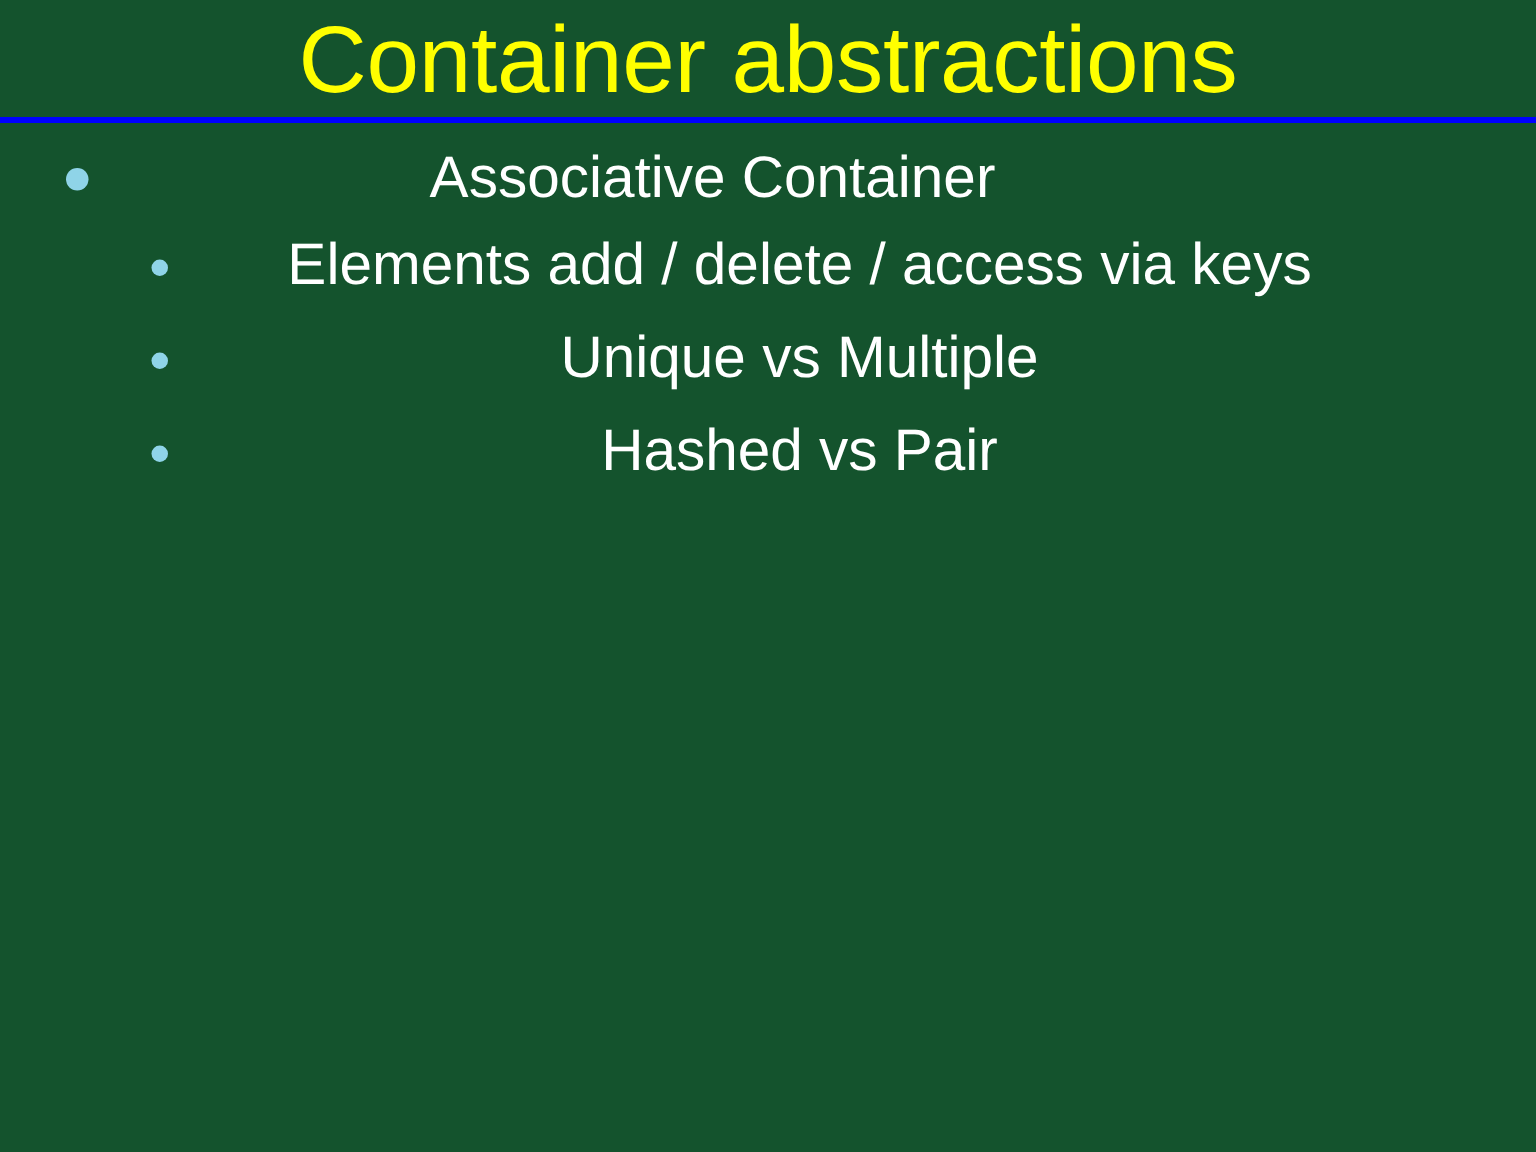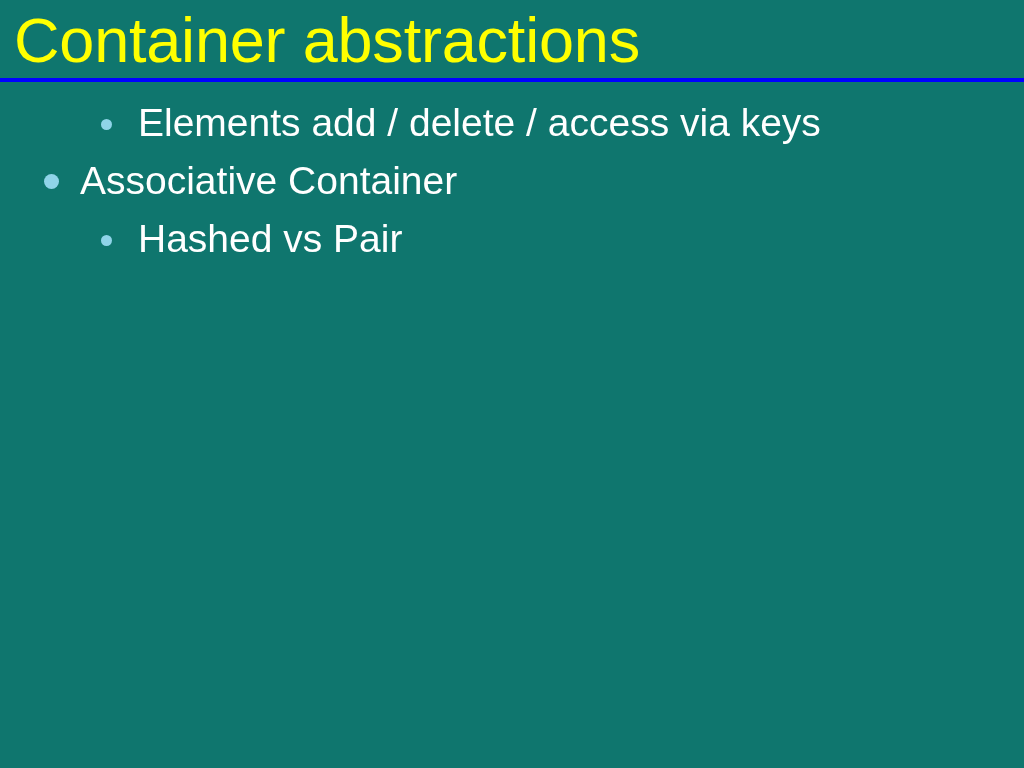--- a/index.html
+++ b/index.html
@@ -9,22 +9,23 @@
   body {
     width: 1024px;
     height: 768px;
     overflow: hidden;
     font-family: "Liberation Sans", sans-serif;
   }
   #slide {
     position: relative;
     width: 1024px;
     height: 768px;
-    background: #0f766e;
+    background: #14532d;
     box-sizing: border-box;
+    text-align: center;
   }
   #slide-title {
     position: absolute;
     left: 14px;
     top: 2px;
     width: 996px;
     color: #ffff00;
     font-size: 63px;
     line-height: 76px;
     font-weight: normal;
@@ -89,30 +90,34 @@
 <body>
 
 <div id="slide">
 
   <div id="slide-title">Container abstractions</div>
 
   <div id="title-rule"></div>
 
   <div id="body-list">
 
+    <div class="bullet-row level-1">
+      <span class="bullet-marker"></span>
+      <span class="bullet-text">Associative Container</span>
+    </div>
+
     <div class="bullet-row level-2">
       <span class="bullet-marker"></span>
       <span class="bullet-text">Elements add / delete / access via keys</span>
     </div>
 
-    <div class="bullet-row level-1">
+    <div class="bullet-row level-2">
       <span class="bullet-marker"></span>
-      <span class="bullet-text">Associative Container</span>
+      <span class="bullet-text">Unique vs Multiple</span>
     </div>
-
 
     <div class="bullet-row level-2">
       <span class="bullet-marker"></span>
       <span class="bullet-text">Hashed vs Pair</span>
     </div>
 
 
   </div>
 </div>
 

